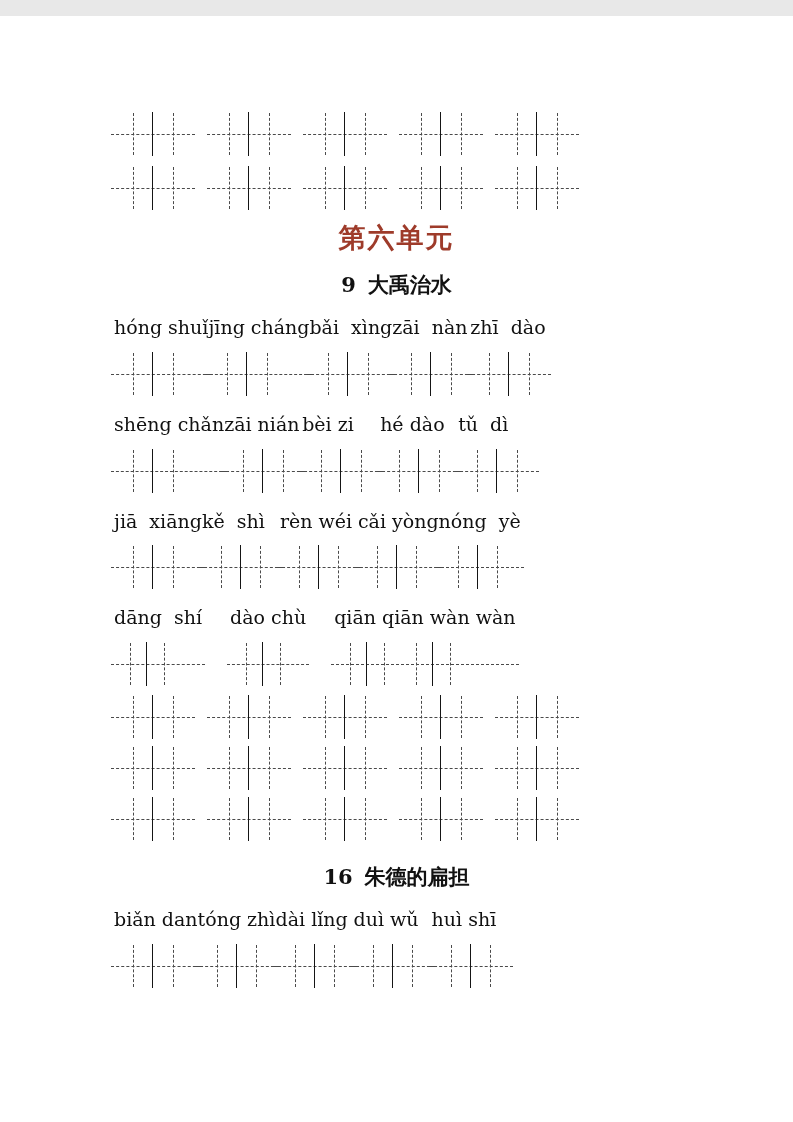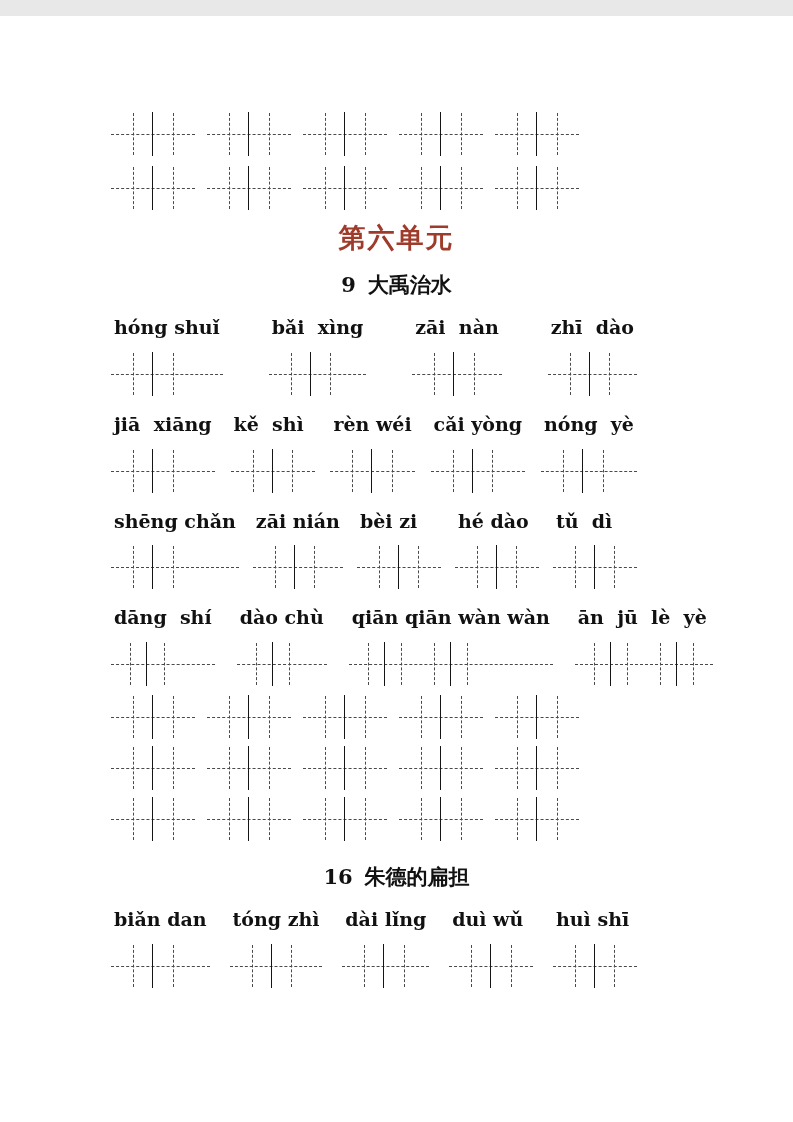--- a/index.html
+++ b/index.html
@@ -27,21 +27,21 @@
     text-align:center; margin-top:10px; font-size:27px; font-weight:bold;
     letter-spacing:2px;
   }
   .lesson-title { text-align:center; font-size:21px; font-weight:bold; color:#111; }
   .lesson-title .num { font-family:"DejaVu Serif","Liberation Serif",serif; margin-right:12px; }
   #lesson15-title { margin-top:15px; }
   #lesson16-title { margin-top:22px; }
   
   .word-row {
     margin-left:114px; width:520px; display:flex;
-    justify-content:space-between; margin-top:17px;font-weight:bold;
+    margin-top:17px;
   }
   .word-row.narrow { width:470px;gap:28px; }
   .word-col { display:flex; flex-direction:column; gap:13px; }
   .pinyin {
     font-family:"DejaVu Serif","Liberation Serif",serif;
     font-size:19px; color:#111; white-space:pre; line-height:1.2;
   }
   
   .correction-label { margin-left:114px; margin-top:10px; font-size:17px; }
   .correction-grids { margin-top:9px; gap:7px; }
@@ -117,20 +117,28 @@
   <div class="word-row">
       <div class="word-col">
         <span class="pinyin">hóng shuǐ</span>
         <div class="grid-unit">
           <div class="gu-hline"></div>
           <div class="cell sr"></div>
           <div class="cell"></div>
         </div>
       </div>
       <div class="word-col">
+        <span class="pinyin">jīng cháng</span>
+        <div class="grid-unit">
+          <div class="gu-hline"></div>
+          <div class="cell sr"></div>
+          <div class="cell"></div>
+        </div>
+      </div>
+      <div class="word-col">
         <span class="pinyin">bǎi  xìng</span>
         <div class="grid-unit">
           <div class="gu-hline"></div>
           <div class="cell sr"></div>
           <div class="cell"></div>
         </div>
       </div>
       <div class="word-col">
         <span class="pinyin">zāi  nàn</span>
         <div class="grid-unit">
@@ -143,20 +151,62 @@
         <span class="pinyin">zhī  dào</span>
         <div class="grid-unit">
           <div class="gu-hline"></div>
           <div class="cell sr"></div>
           <div class="cell"></div>
         </div>
       </div>
     </div>
   <div class="word-row">
       <div class="word-col">
+        <span class="pinyin">shēng chǎn</span>
+        <div class="grid-unit">
+          <div class="gu-hline"></div>
+          <div class="cell sr"></div>
+          <div class="cell"></div>
+        </div>
+      </div>
+      <div class="word-col">
+        <span class="pinyin">zāi nián</span>
+        <div class="grid-unit">
+          <div class="gu-hline"></div>
+          <div class="cell sr"></div>
+          <div class="cell"></div>
+        </div>
+      </div>
+      <div class="word-col">
+        <span class="pinyin">bèi zi</span>
+        <div class="grid-unit">
+          <div class="gu-hline"></div>
+          <div class="cell sr"></div>
+          <div class="cell"></div>
+        </div>
+      </div>
+      <div class="word-col">
+        <span class="pinyin">hé dào</span>
+        <div class="grid-unit">
+          <div class="gu-hline"></div>
+          <div class="cell sr"></div>
+          <div class="cell"></div>
+        </div>
+      </div>
+      <div class="word-col">
+        <span class="pinyin">tǔ  dì</span>
+        <div class="grid-unit">
+          <div class="gu-hline"></div>
+          <div class="cell sr"></div>
+          <div class="cell"></div>
+        </div>
+      </div>
+    </div>
+  <div class="word-row">
+      <div class="word-col">
         <span class="pinyin">jiā  xiāng</span>
         <div class="grid-unit">
           <div class="gu-hline"></div>
           <div class="cell sr"></div>
           <div class="cell"></div>
         </div>
       </div>
       <div class="word-col">
         <span class="pinyin">kě  shì</span>
         <div class="grid-unit">
@@ -176,62 +226,20 @@
       <div class="word-col">
         <span class="pinyin">cǎi yòng</span>
         <div class="grid-unit">
           <div class="gu-hline"></div>
           <div class="cell sr"></div>
           <div class="cell"></div>
         </div>
       </div>
       <div class="word-col">
         <span class="pinyin">nóng  yè</span>
-        <div class="grid-unit">
-          <div class="gu-hline"></div>
-          <div class="cell sr"></div>
-          <div class="cell"></div>
-        </div>
-      </div>
-    </div>
-  <div class="word-row">
-      <div class="word-col">
-        <span class="pinyin">shēng chǎn</span>
-        <div class="grid-unit">
-          <div class="gu-hline"></div>
-          <div class="cell sr"></div>
-          <div class="cell"></div>
-        </div>
-      </div>
-      <div class="word-col">
-        <span class="pinyin">zāi nián</span>
-        <div class="grid-unit">
-          <div class="gu-hline"></div>
-          <div class="cell sr"></div>
-          <div class="cell"></div>
-        </div>
-      </div>
-      <div class="word-col">
-        <span class="pinyin">bèi zi</span>
-        <div class="grid-unit">
-          <div class="gu-hline"></div>
-          <div class="cell sr"></div>
-          <div class="cell"></div>
-        </div>
-      </div>
-      <div class="word-col">
-        <span class="pinyin">hé dào</span>
-        <div class="grid-unit">
-          <div class="gu-hline"></div>
-          <div class="cell sr"></div>
-          <div class="cell"></div>
-        </div>
-      </div>
-      <div class="word-col">
-        <span class="pinyin">tǔ  dì</span>
         <div class="grid-unit">
           <div class="gu-hline"></div>
           <div class="cell sr"></div>
           <div class="cell"></div>
         </div>
       </div>
     </div>
   <div class="word-row narrow">
       <div class="word-col">
         <span class="pinyin">dāng  shí</span>
@@ -244,30 +252,20 @@
       <div class="word-col">
         <span class="pinyin">dào chù</span>
         <div class="grid-unit" style="--cw: 33px;">
           <div class="gu-hline"></div>
           <div class="cell sr"></div>
           <div class="cell"></div>
         </div>
       </div>
       <div class="word-col">
         <span class="pinyin">qiān qiān wàn wàn</span>
-        <div class="grid-unit" style="--cw: 33px;">
-          <div class="gu-hline"></div>
-          <div class="cell sr"></div>
-          <div class="cell"></div>
-          <div class="cell sr"></div>
-          <div class="cell"></div>
-        </div>
-      </div>
-      <div class="word-col">
-        <span class="pinyin">ān  jū  lè  yè</span>
         <div class="grid-unit" style="--cw: 33px;">
           <div class="gu-hline"></div>
           <div class="cell sr"></div>
           <div class="cell"></div>
           <div class="cell sr"></div>
           <div class="cell"></div>
         </div>
       </div>
     </div>
 

